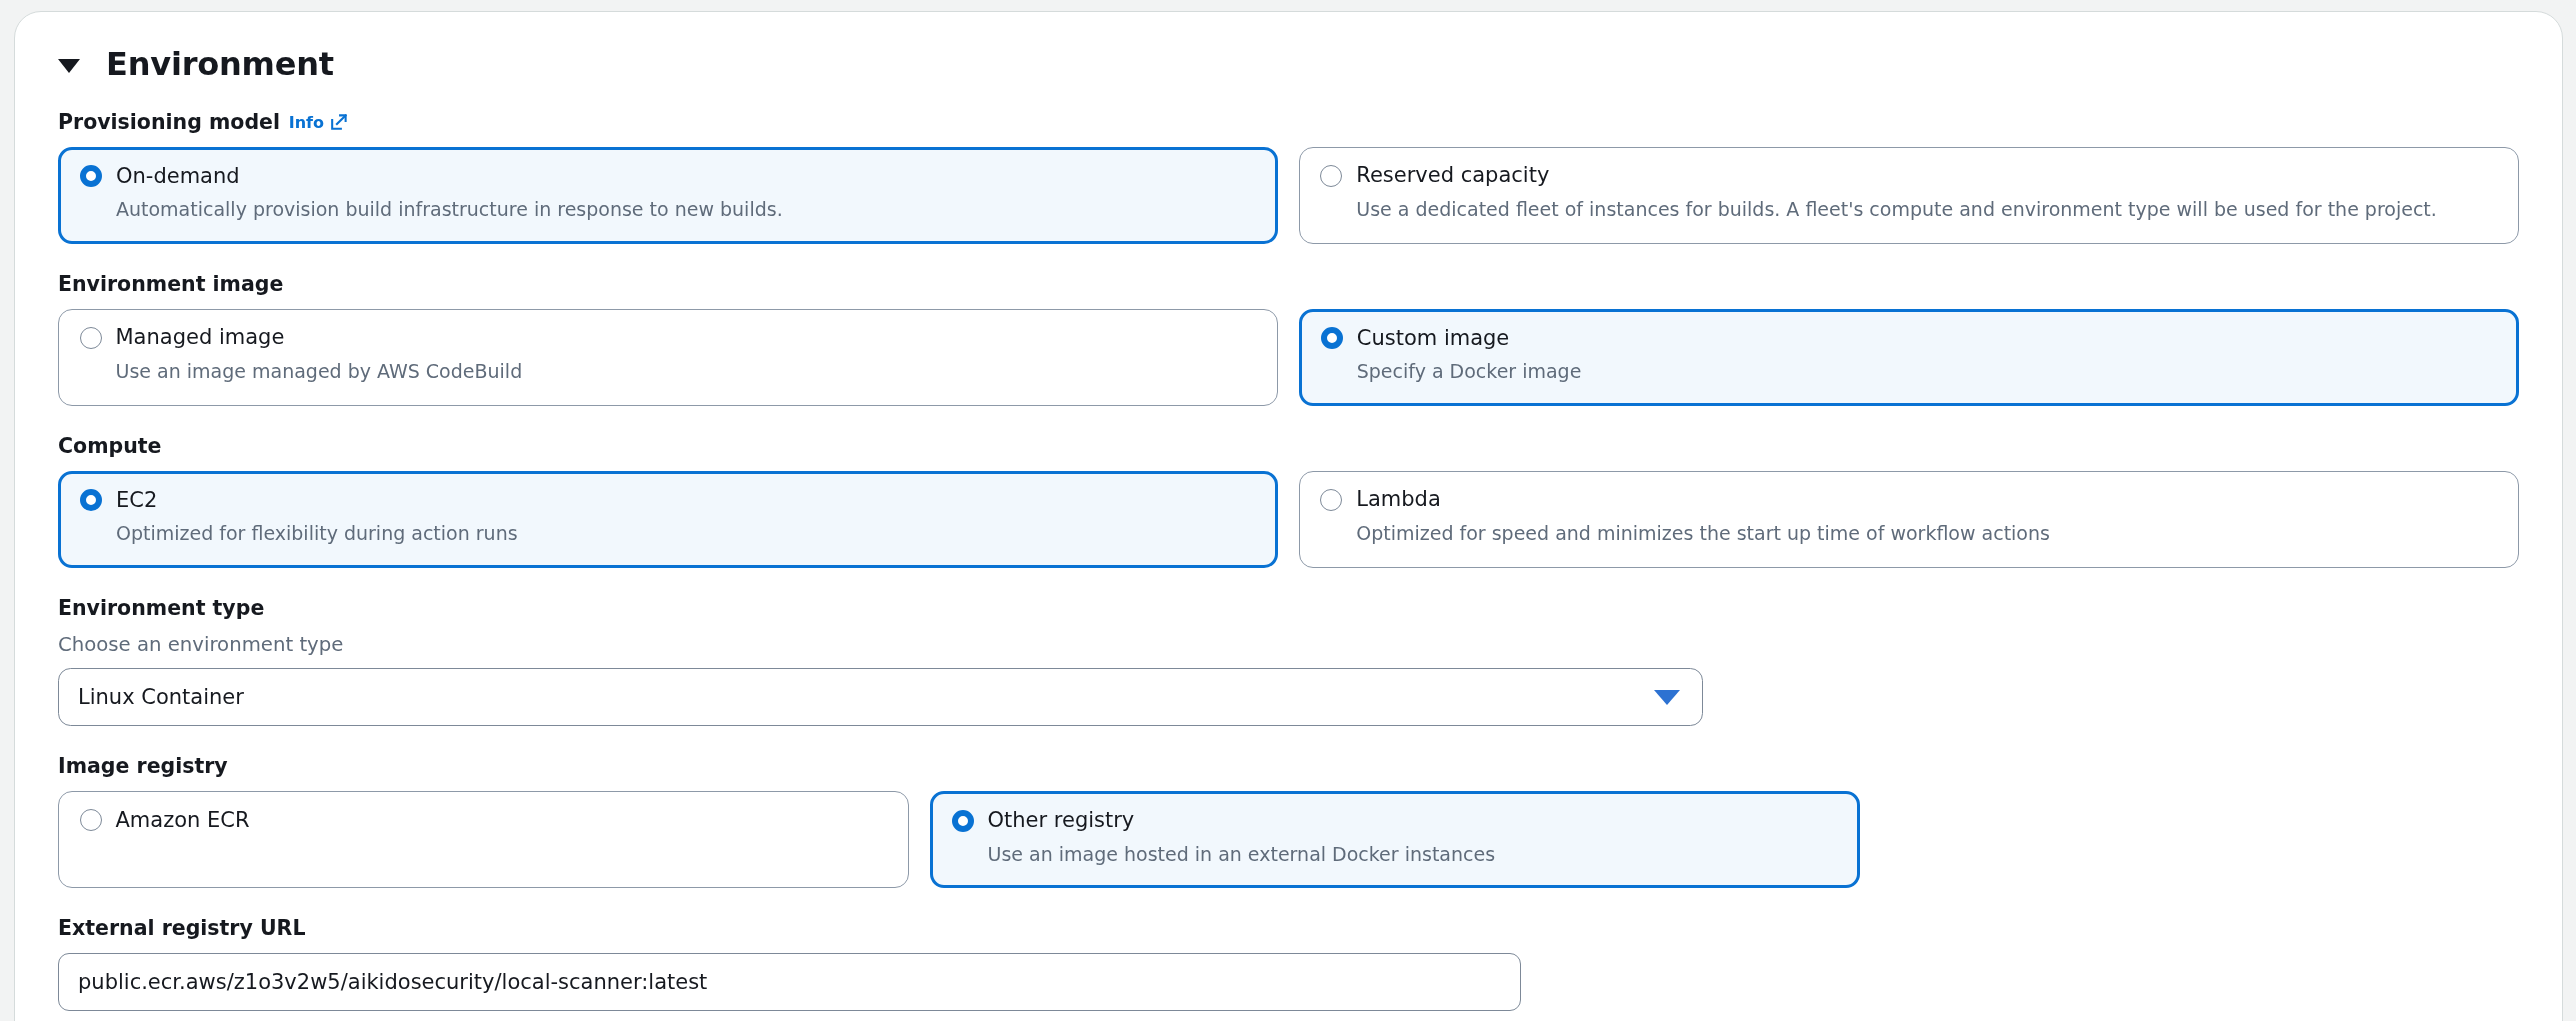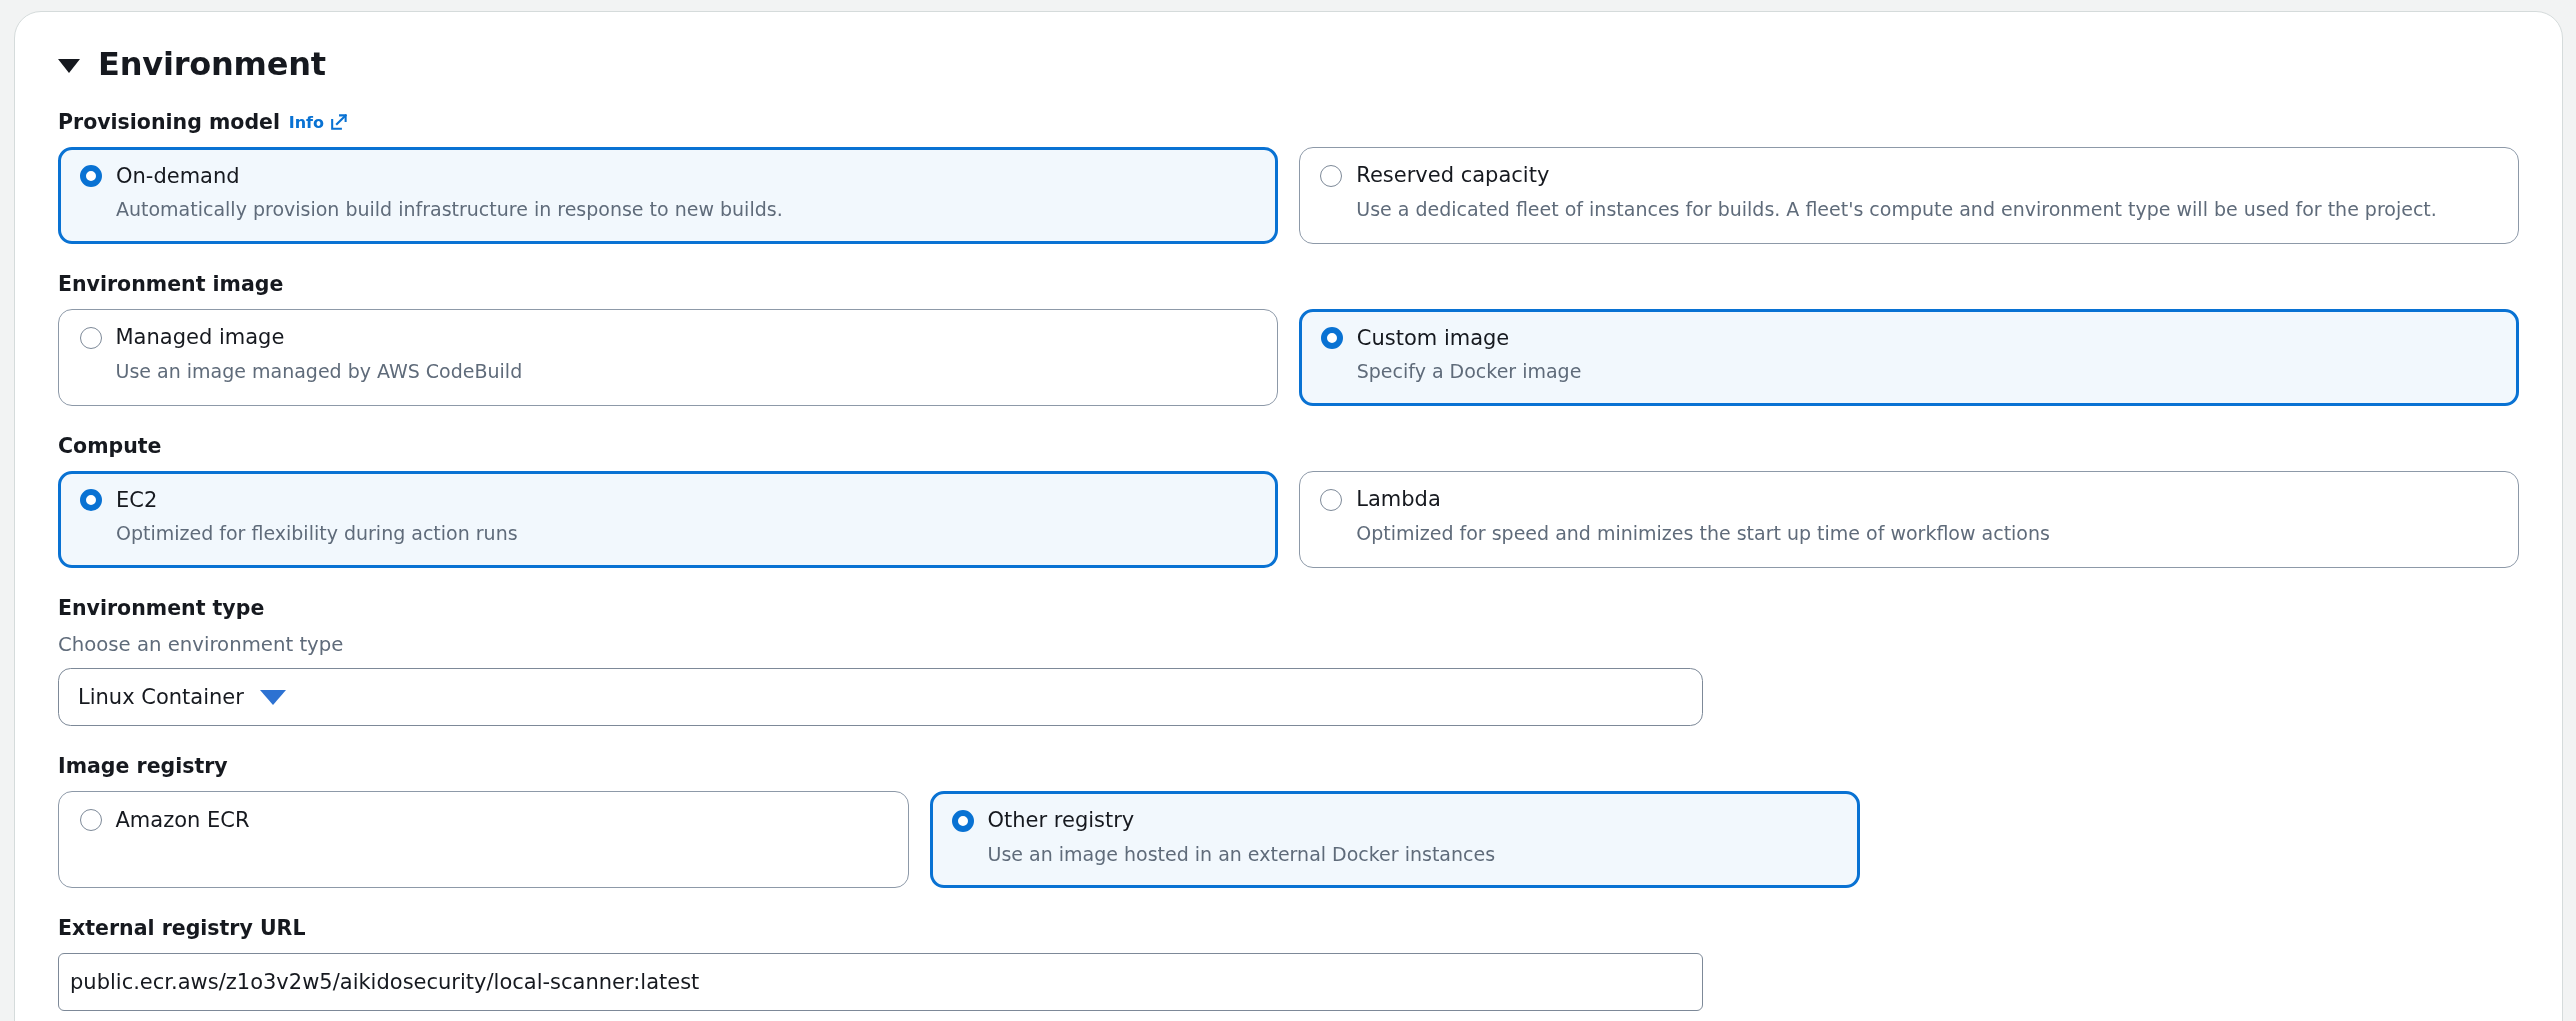--- a/index.html
+++ b/index.html
@@ -17,21 +17,21 @@
     background: #ffffff;
     border: 1.6px solid #d5dbdb;
     border-top-left-radius: 27px;
     border-top-right-radius: 27px;
     overflow: hidden;
   }
   .panel-inner { padding: 33px 43px 0 43px; }
 
   
   .section-header {
-    display: flex; align-items: center; gap: 18px;
+    display: flex; align-items: center; gap: 26px;
     margin-bottom: 27px;
   }
   .caret {
     width: 0; height: 0;
     border-left: 11.8px solid transparent;
     border-right: 11.8px solid transparent;
     border-top: 14px solid #16191f;
     margin-top: 3.1px;
   }
   .section-title {
@@ -89,40 +89,40 @@
   .w-left-wide  { width: 1233px; }
   .w-right-wide { width: 1233px; }
   .w-left-nar   { width: 851px; }
   .w-right-nar  { width: 930px; }
 
   
   .select {
     width: 1645px; height: 58px;
     border: 1.6px solid #7d8998; border-radius: 12.6px;
     background: #fff;
-    display: flex; align-items: center; justify-content: flex-start;
+    display: flex; align-items: center; justify-content: space-between;
     padding: 0 22px 0 19px;
     cursor: pointer;
     gap: 16px;
   }
   .select-value { font-size: 21px; color: #16191f; }
   .tri-down {
     width: 0; height: 0;
     border-left: 13.4px solid transparent;
     border-right: 13.4px solid transparent;
     border-top: 15.7px solid #2d72d2;
   }
 
   
   .text-input {
-    width: 1645px; height: 58px;
-    border: 1.6px solid #7d8998; border-radius: 6px;
+    width: 1463px; height: 58px;
+    border: 1.6px solid #7d8998; border-radius: 11px;
     background: #fff;
     display: flex; align-items: center;
-    padding: 0 11px;
+    padding: 0 19px;
   }
   .text-input-value { font-size: 21px; color: #16191f; }
 
   .block { margin-bottom: 28px; }
   .block-tight { margin-bottom: 23.6px; }
 </style>
 </head>
 <body>
 
 <div class="panel">

